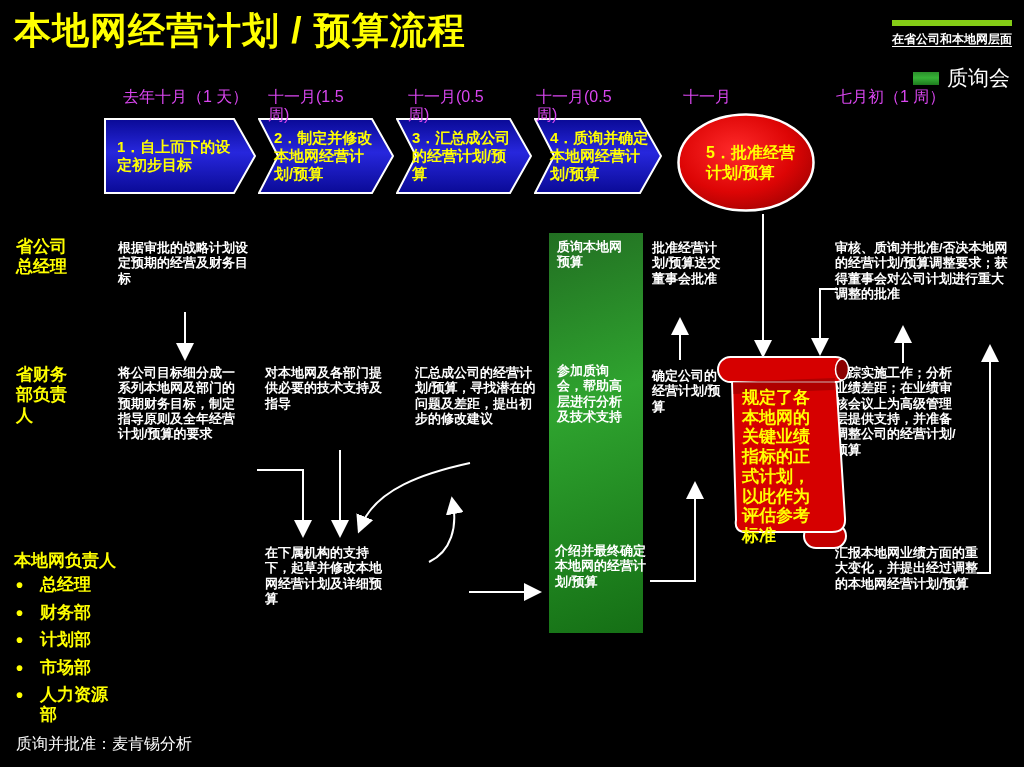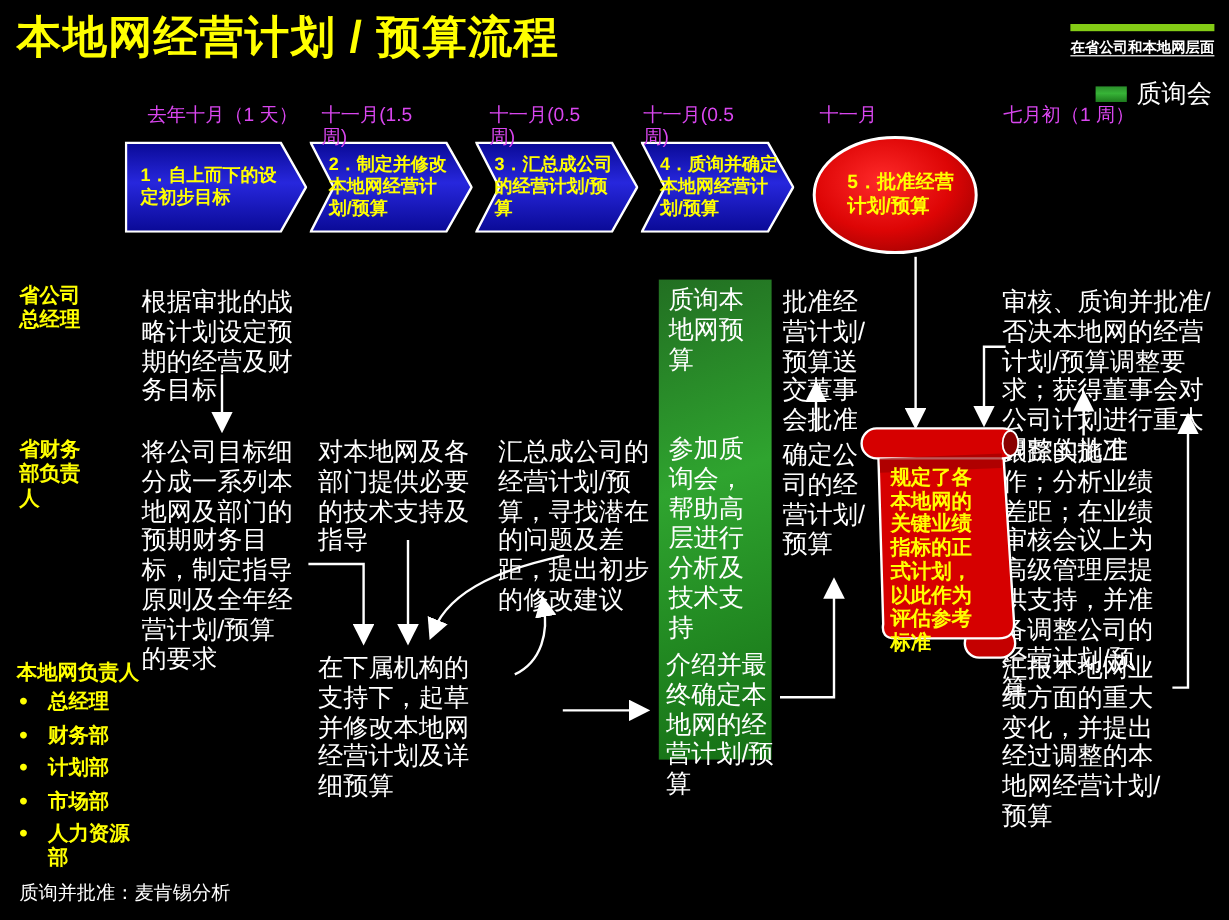--- a/index.html
+++ b/index.html
@@ -26,21 +26,21 @@
   .ellipse-step svg { position:absolute; inset:0; }
   .ellipse-step .step-label { position:relative; z-index:1; height:100%; display:flex; flex-direction:column; justify-content:center;
                       padding-left:30px; padding-right:14px; color:#ffff00; font-weight:bold; font-size:16px; line-height:1.2; }
 
   .row-label { position:absolute; color:#ffff00; font-weight:bold; font-size:17px; line-height:1.2; word-break:break-all; }
   .bullets { list-style:none; margin-top:4px; }
   .bullets li { position:relative; padding-left:26px; width:104px; color:#ffff00; font-weight:bold; font-size:17px;
                 line-height:1.2; margin-bottom:7px; word-break:break-all; }
   .bullets li::before { content:"•"; position:absolute; left:2px; top:-2px; font-size:20px; }
 
-  .txt { position:absolute; color:#fff; font-size:21px; line-height:1.18; word-break:break-all; z-index:3; }
+  .txt { position:absolute; color:#fff; font-size:13px; line-height:1.18; word-break:break-all; z-index:3;font-weight:bold; }
 
   .green-col { position:absolute; left:549px; top:233px; width:94px; height:400px; z-index:1;
                background:linear-gradient(160deg,#226f22 0%,#2fa42f 42%,#156f15 100%); }
   .green-col .txt { position:absolute; }
 
   .scroll-wrap { position:absolute; left:708px; top:354px; width:152px; height:198px; z-index:6; }
   .scroll-wrap svg { position:absolute; inset:0; }
   .scroll-text { position:absolute; left:34px; top:34px; width:74px; color:#ffff00; font-weight:bold; font-size:17px;
                  line-height:1.16; word-break:break-all; line-break:anywhere; }
 

